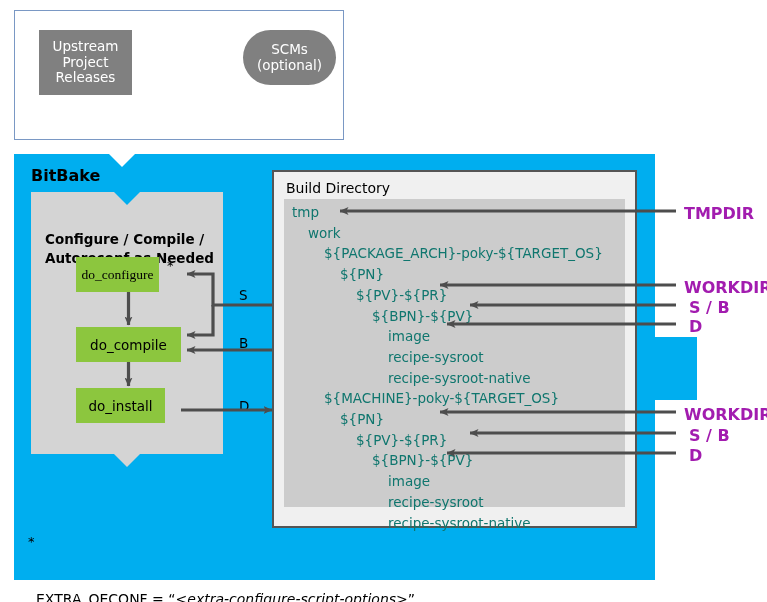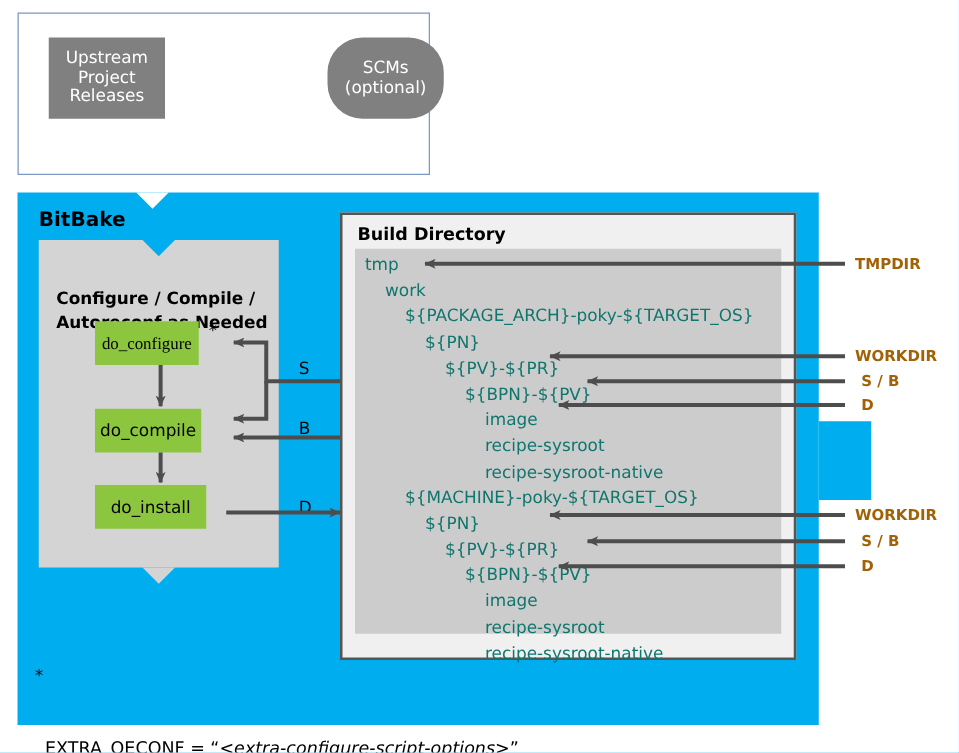--- a/index.html
+++ b/index.html
@@ -8,21 +8,21 @@
   .abs{position:absolute;}
 
   
   #top-panel{left:14px;top:10px;width:330px;height:130px;background:#ffffff;
              border:1px solid #7a98c4;box-sizing:border-box;}
   .src-box{position:absolute;background:#808080;color:#ffffff;
            font-size:13.5px;line-height:15.5px;text-align:center;
            display:flex;align-items:center;justify-content:center;}
   #box-upstream{left:24px;top:19px;width:93px;height:65px;}
   #box-local{left:130px;top:19px;width:93px;height:65px;}
-  #box-scms{left:247px;top:19px;width:93px;height:65px;border-radius:28px;}
+  #box-scms{left:228px;top:19px;width:93px;height:55px;border-radius:28px;}
   #mirror-bar{left:24px;top:92px;width:306px;height:34px;background:#4d4d2e;
               color:#ffffff;font-size:14px;display:flex;align-items:center;
               justify-content:center;}
   .notch-w{position:absolute;width:0;height:0;border-left:13px solid transparent;
            border-right:13px solid transparent;border-top:13px solid #ffffff;}
   .notch-c{position:absolute;width:0;height:0;border-left:13px solid transparent;
            border-right:13px solid transparent;border-top:13px solid #00AEEF;}
   .notch-g{position:absolute;width:0;height:0;border-left:13px solid transparent;
            border-right:13px solid transparent;border-top:13px solid #d4d4d4;}
 
@@ -31,35 +31,35 @@
   #cyan-tab{left:655px;top:337px;width:42px;height:63px;background:#00AEEF;}
   #bitbake-title{left:31px;top:166px;font-size:16px;font-weight:bold;color:#000;}
 
   
   #cfg-box{left:31px;top:192px;width:192px;height:262px;background:#d4d4d4;}
   #cfg-title{left:45px;top:206px;width:180px;font-size:13.5px;font-weight:bold;
              color:#000;line-height:19px;margin-top:24px;}
   .task{position:absolute;background:#8CC63E;color:#000;font-size:13.5px;
         display:flex;align-items:center;justify-content:center;}
   #do-configure{left:76px;top:257px;width:83px;height:35px;font-family:Liberation Serif, serif;}
-  #do-compile{left:76px;top:327px;width:85px;height:35px;}
+  #do-compile{left:76px;top:327px;width:105px;height:35px;}
   #do-install{left:76px;top:388px;width:89px;height:35px;}
   #star-cfg{left:167px;top:258px;font-size:13px;color:#000;}
 
   
   #bd-box{left:272px;top:170px;width:365px;height:358px;background:#f0f0f0;
           border:2px solid #555555;box-sizing:border-box;}
-  #bd-title{left:286px;top:180px;font-size:14px;font-weight:bold;color:#000;}
+  #bd-title{left:286px;top:180px;font-size:14px;font-weight:normal;color:#000;}
   #bd-inner{left:284px;top:199px;width:341px;height:308px;background:#cccccc;}
   #tree{left:292px;top:202px;width:340px;font-size:13.5px;color:#0f766e;
         line-height:20.7px;}
   .tl{white-space:pre;}
 
   
-  .rlabel{position:absolute;font-size:12px;font-weight:bold;color:#a16207;}
+  .rlabel{position:absolute;font-size:16px;font-weight:bold;color:#a21caf;}
 
   
   #fn-star{left:28px;top:534px;font-size:13px;color:#000;}
   #footnote{left:36px;top:543px;font-size:14px;color:#000;margin-top:48px;}
   #footnote i{font-style:italic;}
 
   svg.ov{position:absolute;left:0;top:0;width:767px;height:602px;
          pointer-events:none;}
 </style>
 </head>

